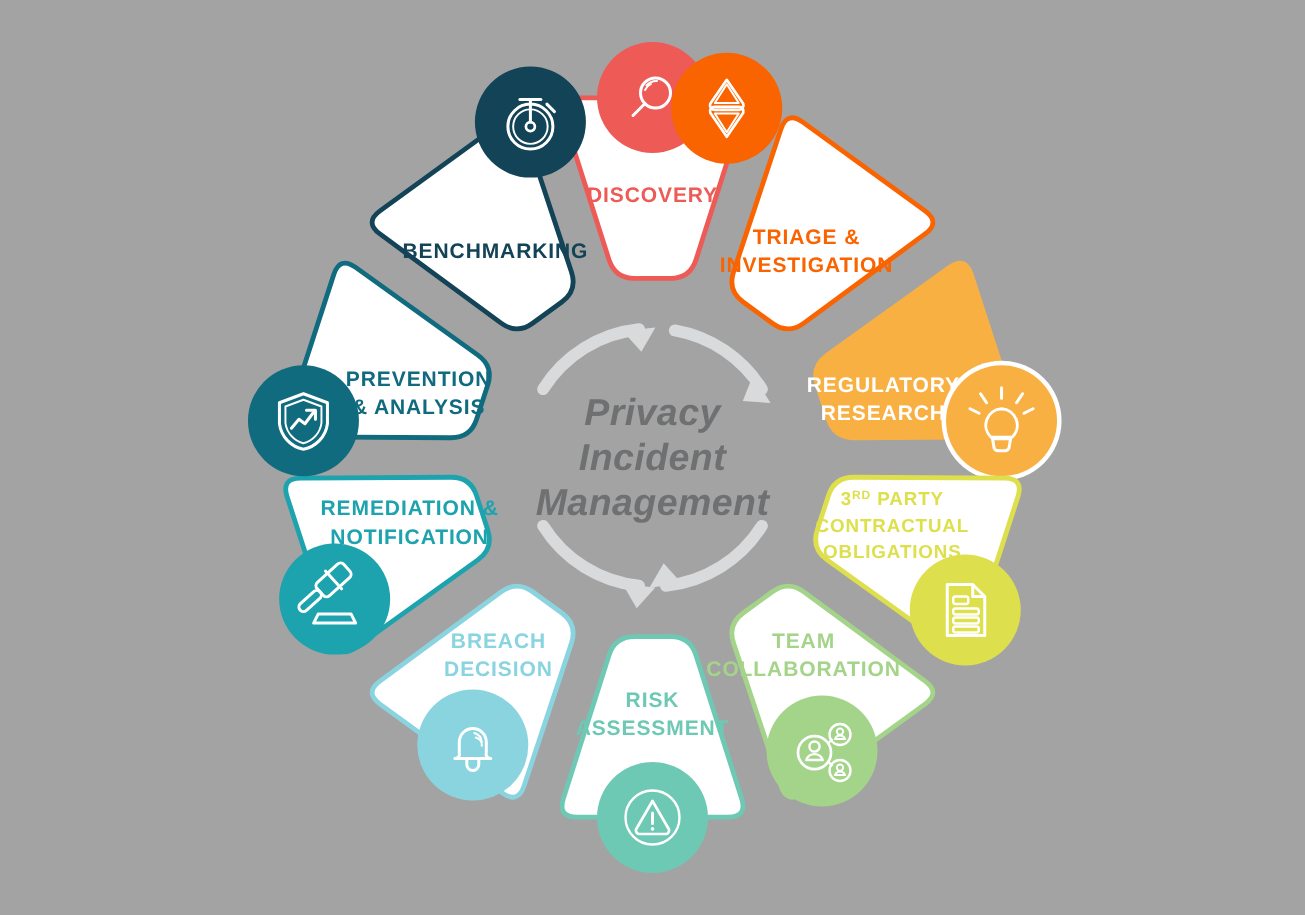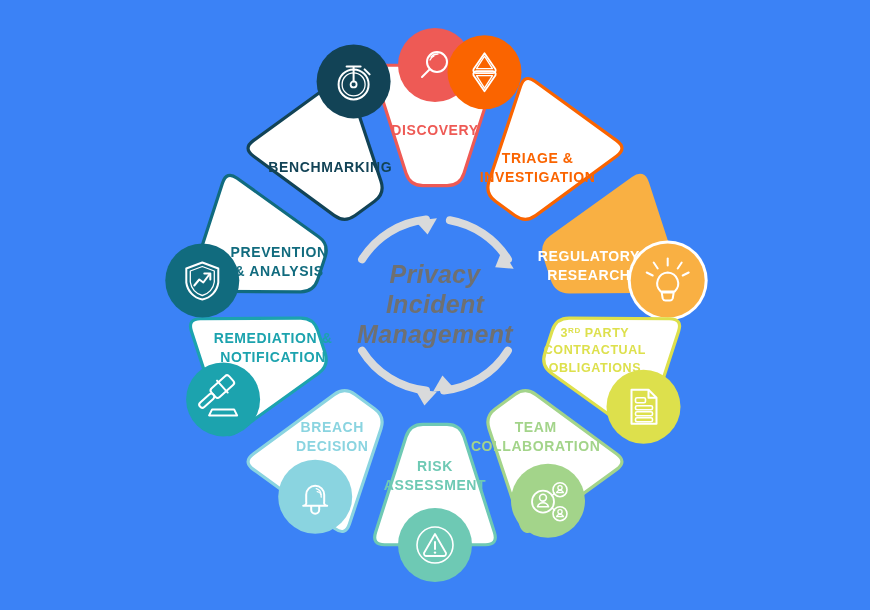--- a/index.html
+++ b/index.html
@@ -1,18 +1,18 @@
 <!DOCTYPE html>
 <html><head>
 <meta charset="utf-8">
 <style>
   html,body{margin:0;padding:0;background:#000;}
   body{width:870px;height:610px;overflow:hidden;
        font-family:"Liberation Sans",sans-serif;}
-  #stage{position:relative;width:870px;height:610px;background:#3b82f6;}
+  #stage{position:relative;width:870px;height:610px;background:#a3a3a3;}
   svg.wheel{position:absolute;left:0;top:0;width:870px;height:610px;display:block;}
   .seg-label{font-family:"Liberation Sans",sans-serif;font-weight:bold;
              text-anchor:middle;letter-spacing:0.6px;}
   .center-word{font-family:"Liberation Sans",sans-serif;font-weight:bold;
                font-style:italic;font-size:25px;fill:#6e7072;text-anchor:middle;
                letter-spacing:0.3px;}
 </style>
 </head>
 <body>
 

